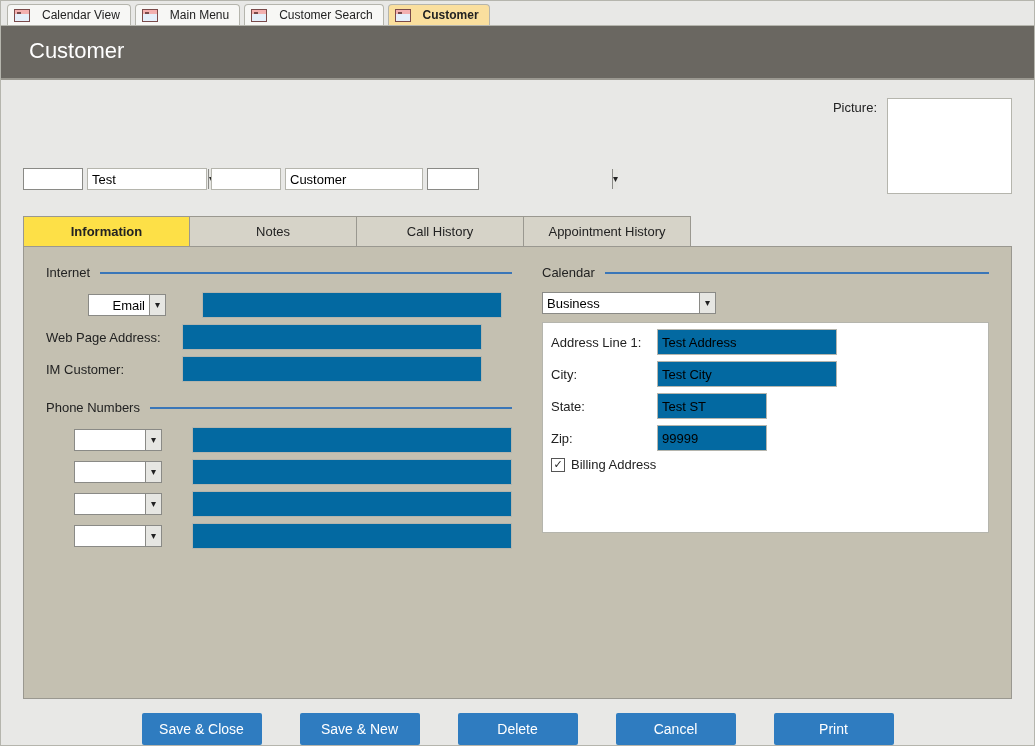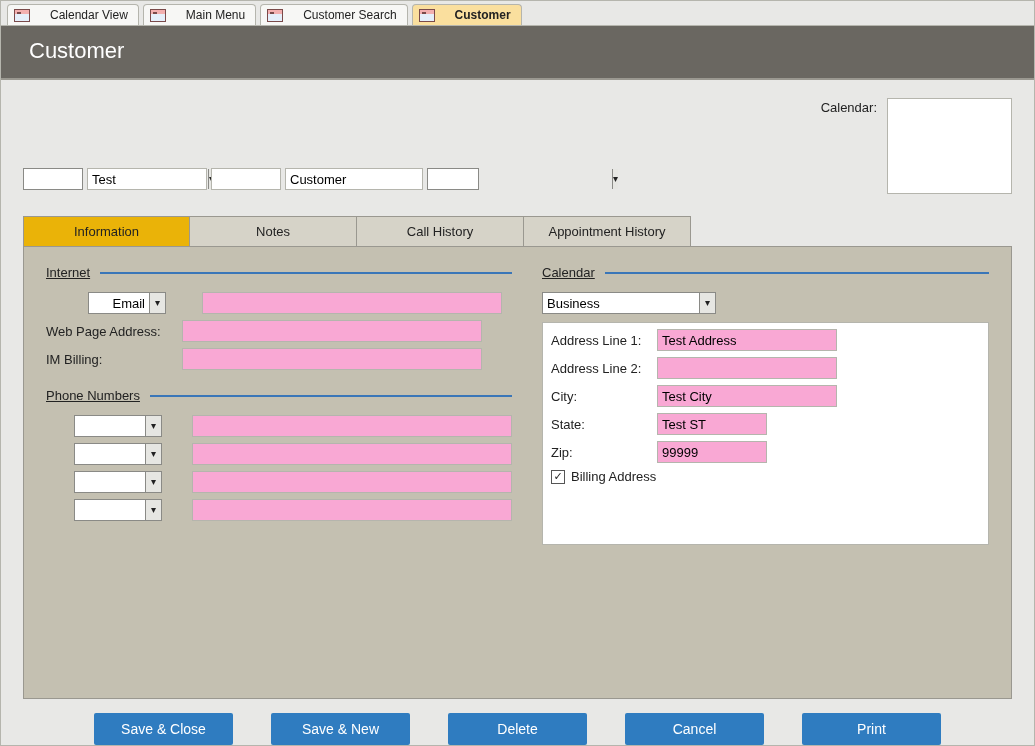--- a/index.html
+++ b/index.html
@@ -23,21 +23,21 @@
     display: flex;
     align-items: flex-end;
     gap: 4px;
     padding: 3px 6px 0 6px;
     background: #e8e8e6;
     border-bottom: 1px solid #b5b5ad;
   }
   .doc-tab {
     display: flex;
     align-items: center;
-    gap: 20px;
+    gap: 12px;
     padding: 3px 10px 3px 6px;
     border: 1px solid #b5b5ad;
     border-bottom: none;
     border-radius: 4px 4px 0 0;
     background: #f7f7f5;
     font-size: 12px;
     cursor: pointer;
   }
   .doc-tab.active {
     background: #fadf9e;
@@ -116,42 +116,41 @@
     text-align: center;
     padding: 7px 4px;
     border: 1px solid #9a9890;
     border-bottom: none;
     background: #d6d3c8;
     cursor: pointer;
     font-size: 13px;
   }
   .main-tab + .main-tab { border-left: none; text-align: center; }
   .main-tab.active {
-    background: #eab308;
-    font-weight: 400;
+    background: #fde047;
+    font-weight: 700;
   }
   .tab-body {
     background: #c4c0b1;
     border: 1px solid #9a9890;
     border-top: none;
     height: 452px;
     padding: 18px 22px;
     display: flex;
     gap: 30px;
     position: relative;
   }
   .col { flex: 1; }
   .fieldset-title {
     display: flex;
     align-items: center;
     gap: 10px;
     margin-bottom: 12px;
     font-size: 13px;
     color: #222;
-    text-decoration: underline;
   }
   .fieldset-title .line {
     flex: 1;
     height: 2px;
     background: #3a76b8;
   }
   .row {
     display: flex;
     align-items: center;
     gap: 6px;
@@ -176,22 +175,22 @@
     display:flex; align-items:center; justify-content:center;
     border-left: 1px solid #8a8a86;
     background: #e6e6e2;
     cursor: pointer;
     font-size: 10px;
     line-height: 1;
   }
   .textin {
     height: 22px;
     border: 1px solid #b5b5ad;
-    background: #f9a8d4;
-    padding: 2px 4px;
+    background: #0369a1;
+    padding: 12px 4px;
     font-size: 13px;
   }
   .phones .combo input { width: 70px; }
   .phones .textin { width: 320px; }
   .internet .combo input { width: 60px; text-align: right; }
   .internet .textin { width: 300px; }
   .addresses .combo input { width: 156px; }
   .addr-grid {
     border: 1px solid #b5b5ad;
     background: #fff;
@@ -208,21 +207,21 @@
     font-size: 11px; line-height:1;
   }
   
   .footer {
     display: flex;
     justify-content: center;
     gap: 38px;
     padding: 14px 0 16px 0;
   }
   .btn {
-    width: 139px;
+    width: 120px;
     height: 32px;
     border: none;
     background: #2f7cc0;
     color: #fff;
     font-size: 14px;
     cursor: pointer;
     border-radius: 2px;
   }
 </style>
 </head>
@@ -264,21 +263,21 @@
           <input class="small-input first" value="Test" style="">
           <input class="small-input middle" value="" style="">
           <input class="small-input last" value="Customer" style="">
           <div class="combo" style="width:52px">
             <input value="" style="">
             <span class="drop">▾</span>
           </div>
         </div>
       </div>
       <div class="picture-block">
-        <span class="picture-label">Calendar:</span>
+        <span class="picture-label">Picture:</span>
         <div class="picture-frame"></div>
       </div>
     </div>
 
     <div class="main-tabs">
       <div class="main-tab active"><span>Information</span></div>
       <div class="main-tab"><span>Notes</span></div>
       <div class="main-tab"><span>Call History</span></div>
       <div class="main-tab"><span>Appointment History</span></div>
     </div>
@@ -298,21 +297,21 @@
               <span class="drop">▾</span>
             </div>
             <span style="width:24px"></span>
             <input class="textin" value="" style="">
           </div>
           <div class="row">
             <label>Web Page Address:</label>
             <input class="textin" value="" style="">
           </div>
           <div class="row">
-            <label>IM Billing:</label>
+            <label>IM Customer:</label>
             <input class="textin" value="" style="">
           </div>
         </div>
 
         <div class="fieldset-title" style="margin-top:18px">
           <span>Phone Numbers</span>
           <span class="line"></span>
         </div>
         <div class="phones">
           <div class="row">
@@ -364,24 +363,20 @@
             <input value="Business" style="">
             <span class="drop">▾</span>
           </div>
         </div>
         <div class="addr-grid">
           <div class="row">
             <label>Address Line 1:</label>
             <input class="textin" value="Test Address" style="">
           </div>
           <div class="row">
-            <label>Address Line 2:</label>
-            <input class="textin" value="" style="">
-          </div>
-          <div class="row">
             <label>City:</label>
             <input class="textin" value="Test City" style="">
           </div>
           <div class="row">
             <label>State:</label>
             <input class="textin short" value="Test ST" style="">
           </div>
           <div class="row">
             <label>Zip:</label>
             <input class="textin short" value="99999" style="">

